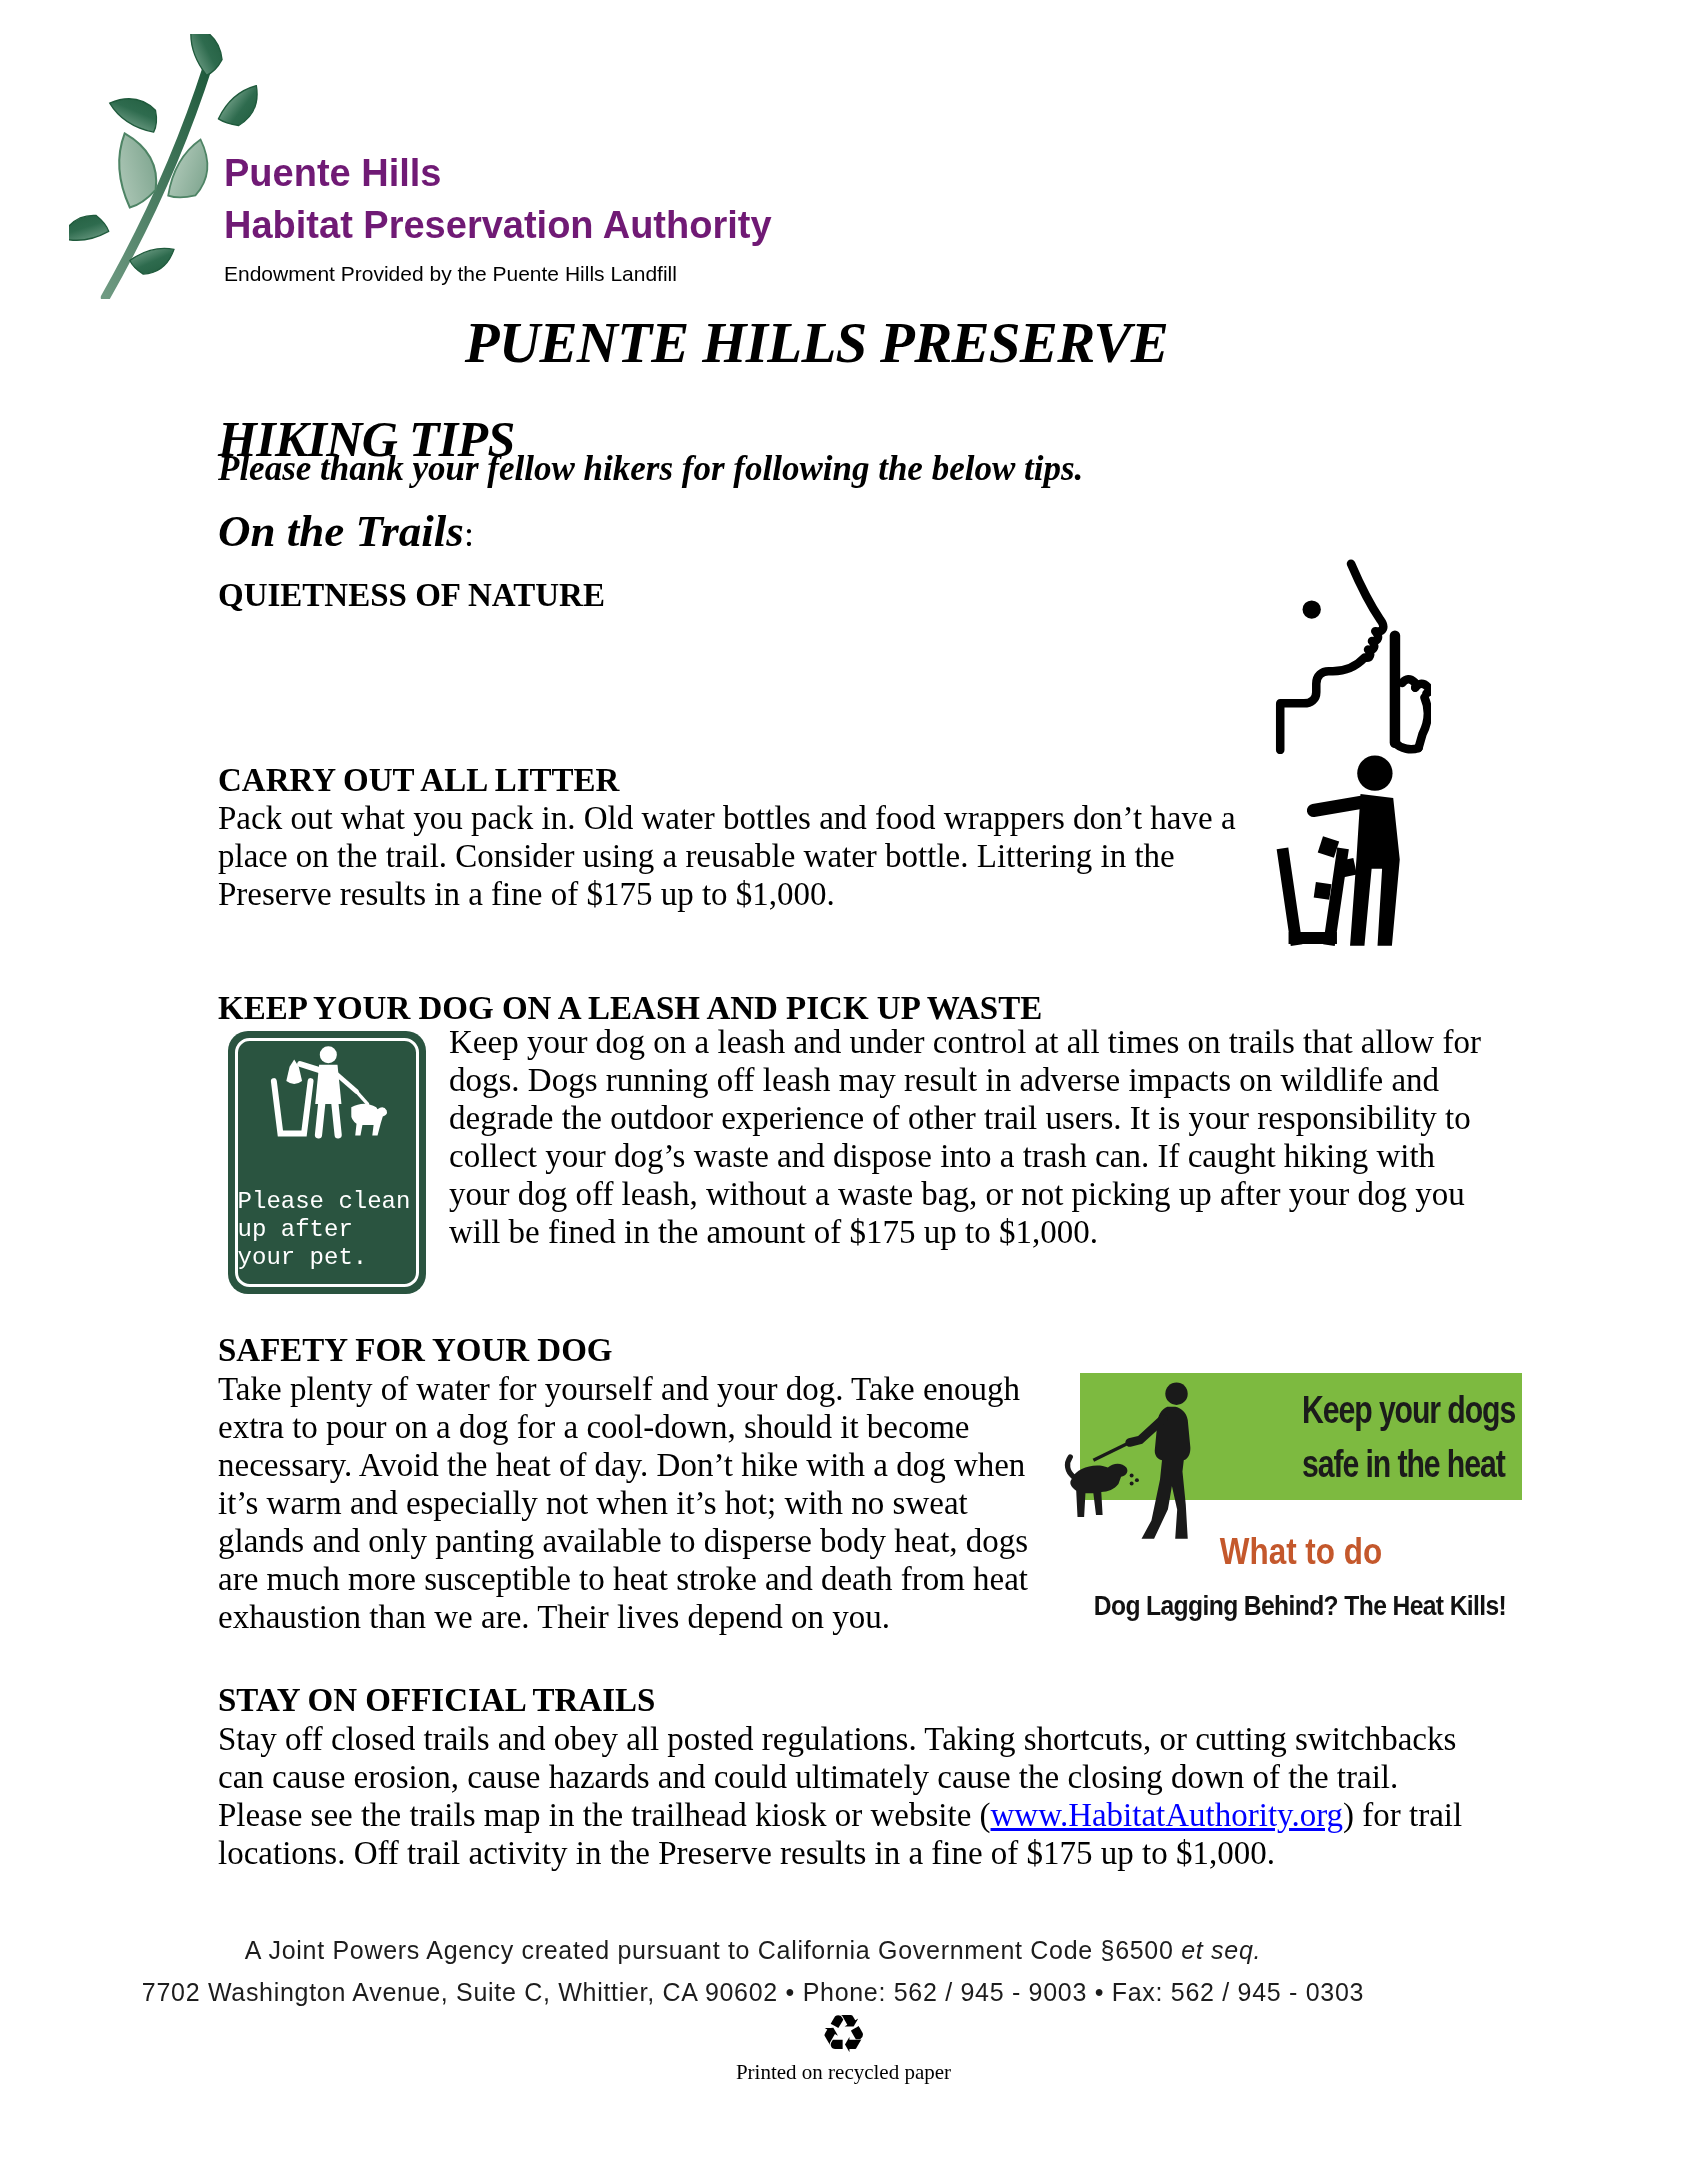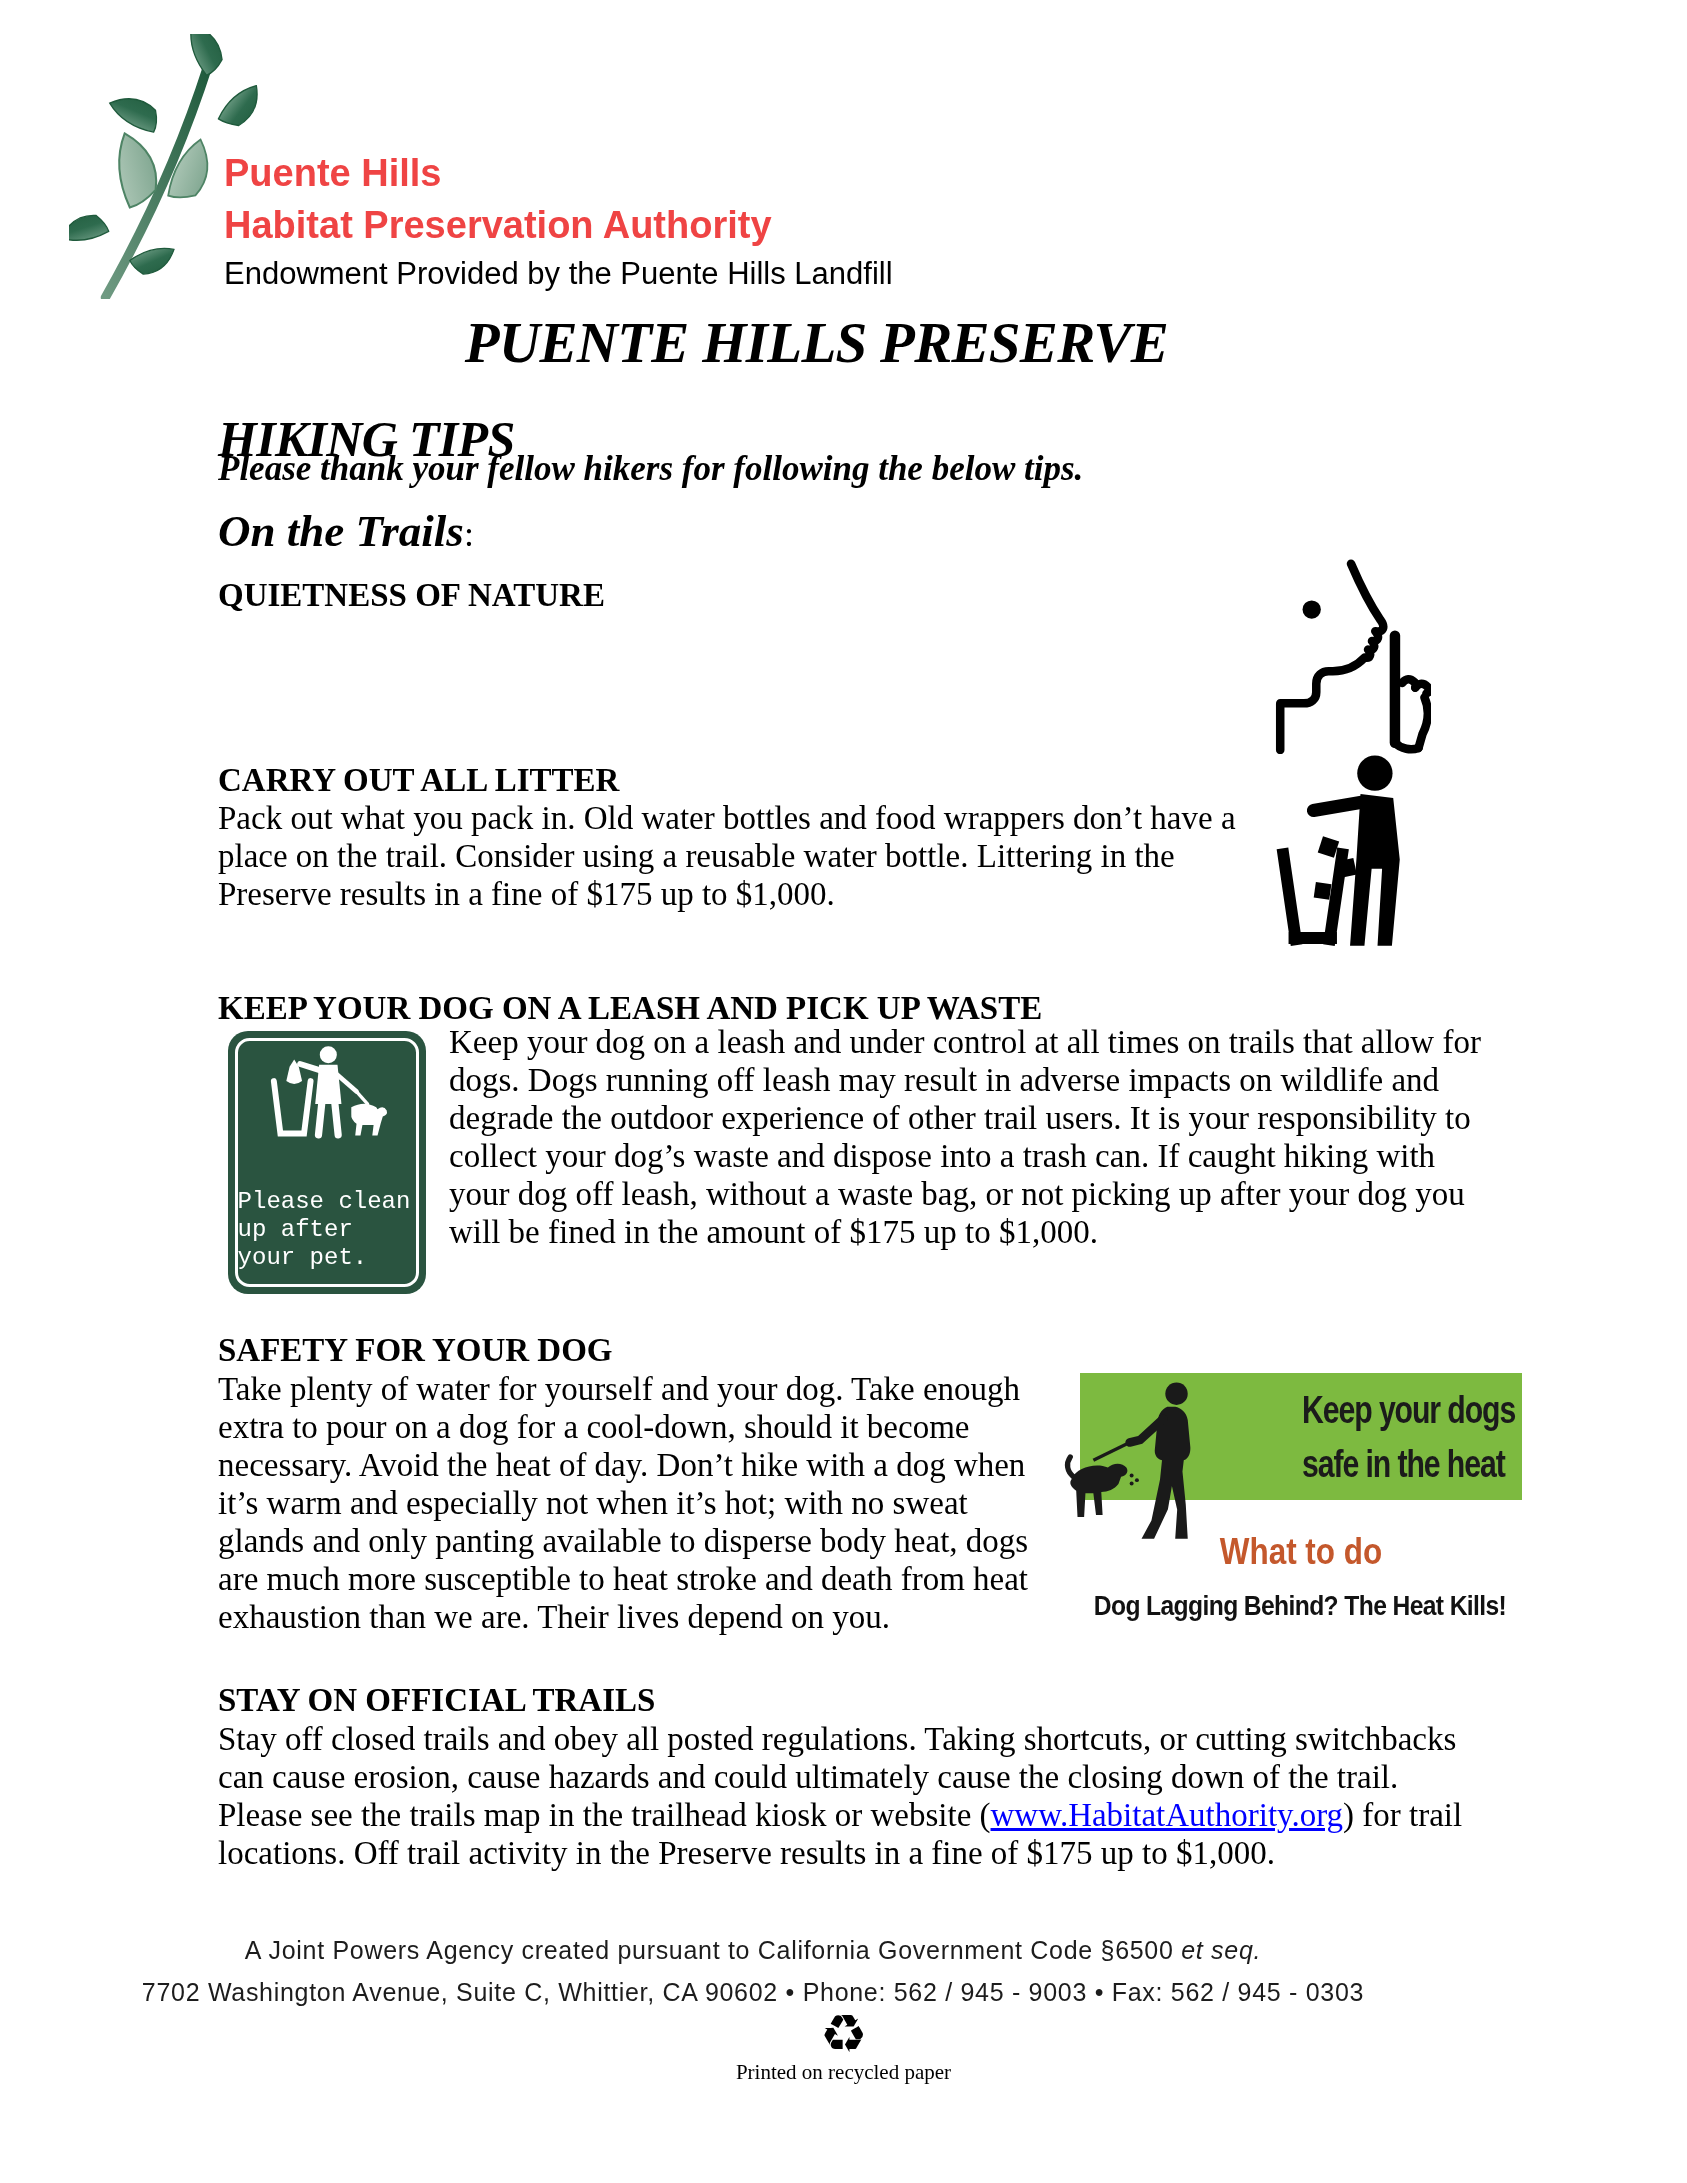--- a/index.html
+++ b/index.html
@@ -6,25 +6,25 @@
   html,body { margin:0; padding:0; background:#fff; }
   .page {
     position:relative; width:1687px; height:2183px; background:#ffffff;
     font-family:"Liberation Serif", serif; color:#000; overflow:hidden;
   }
   .abs { position:absolute; }
 
   
   .logo-line1, .logo-line2 {
     font-family:"Liberation Sans", sans-serif; font-weight:700;
-    font-size:38px; line-height:44px; letter-spacing:0px; color:#ef4444;
+    font-size:38px; line-height:44px; letter-spacing:0px; color:#701a75;
   }
   .logo-line3 {
     font-family:"Liberation Sans", sans-serif; font-weight:400;
-    font-size:31px; line-height:32px; color:#000;
+    font-size:21px; line-height:32px; color:#000;
   }
 
   
   .doc-title { font-size:57px; font-weight:bold; font-style:italic; letter-spacing:-0.7px; text-align:center; }
   .hiking-tips { font-size:50px; font-weight:bold; font-style:italic; letter-spacing:-0.7px;margin-top:28px; }
   .tagline { font-size:35px; font-weight:bold; font-style:italic; }
   .on-trails { font-size:45px; font-weight:bold; font-style:italic; }
   .on-trails .colon { font-style:normal; font-weight:400; font-size:36px; }
   .sec-heading { font-size:33px; font-weight:bold; letter-spacing:0px; }
   .body-text { font-size:33px; line-height:38px; }

